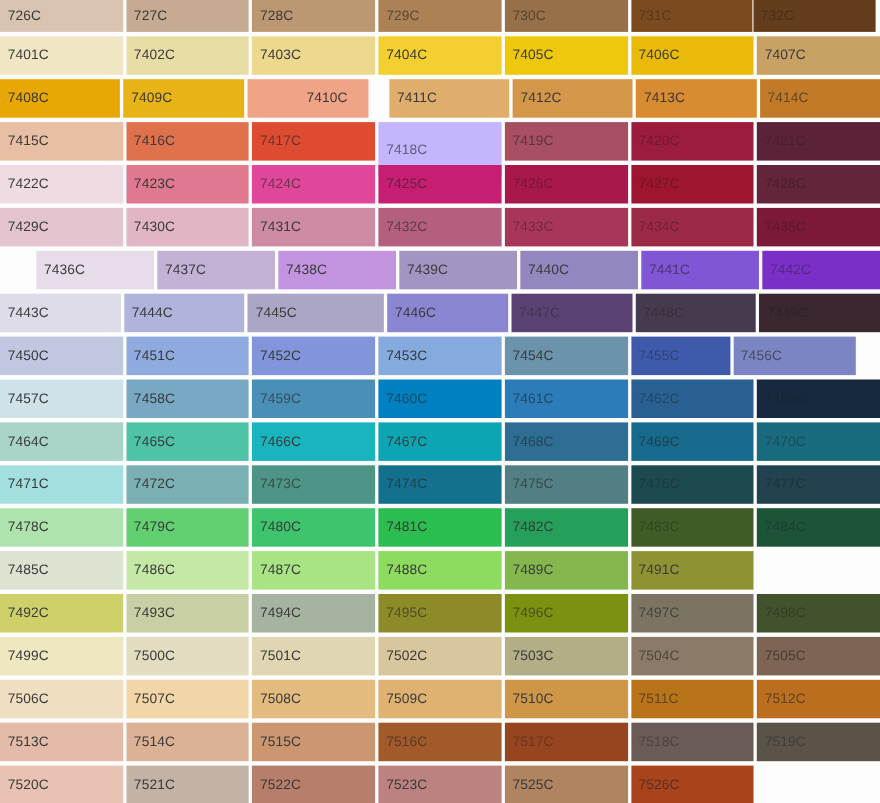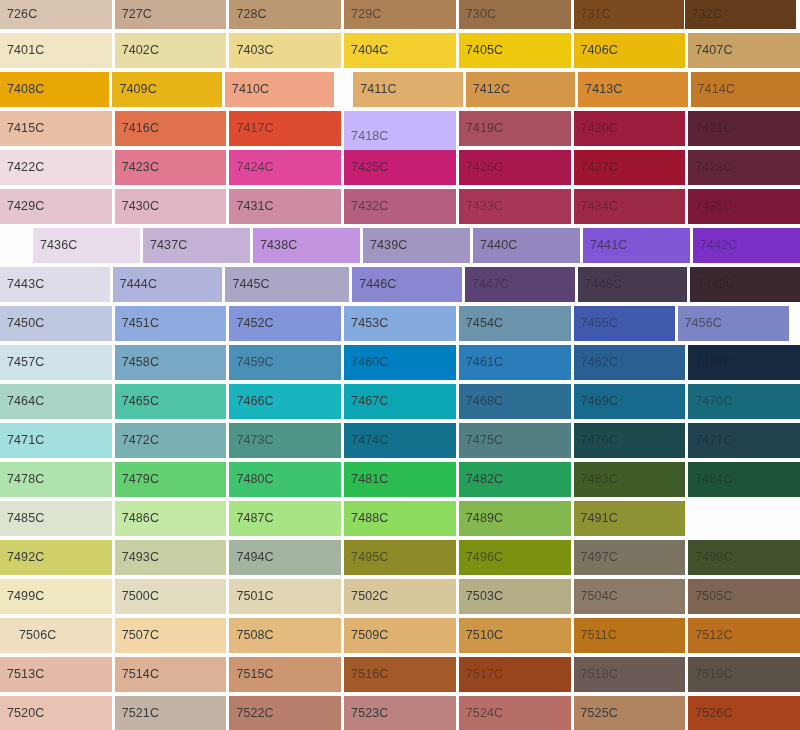--- a/index.html
+++ b/index.html
@@ -100,21 +100,21 @@
         <span class="swatch-label">7407C</span>
       </div>
     </div>
     <div class="swatch-row" style="position: absolute; left: 0px; top: 72px; height: 35px;">
       <div class="swatch" title="7408C" style="width: 111.714px; height: 35px; background: rgb(232, 167, 4); margin-right: 3px;">
         <span class="swatch-label">7408C</span>
       </div>
       <div class="swatch" title="7409C" style="width: 111.714px; height: 35px; background: rgb(232, 179, 23); margin-right: 3px; align-items: center;">
         <span class="swatch-label">7409C</span>
       </div>
-      <div class="swatch" title="7410C" style="width: 111.714px; height: 35px; background: rgb(240, 164, 134); margin-right: 19px;">
+      <div class="swatch" title="7410C" style="width: 111.714px; height: 35px; background: rgb(240, 164, 134); margin-right: 19px; padding-left: 47px;">
         <span class="swatch-label">7410C</span>
       </div>
       <div class="swatch" title="7411C" style="width: 111.714px; height: 35px; background: rgb(223, 173, 108); margin-right: 3px;">
         <span class="swatch-label">7411C</span>
       </div>
       <div class="swatch" title="7412C" style="width: 111.714px; height: 35px; background: rgb(212, 151, 73); margin-right: 3px;">
         <span class="swatch-label">7412C</span>
       </div>
       <div class="swatch" title="7413C" style="width: 111.714px; height: 35px; background: rgb(216, 139, 48); margin-right: 3px;">
         <span class="swatch-label">7413C</span>
@@ -247,21 +247,21 @@
       </div>
       <div class="swatch" title="7452C" style="width: 111.714px; height: 35px; background: rgb(130, 149, 218); margin-right: 3px;">
         <span class="swatch-label">7452C</span>
       </div>
       <div class="swatch" title="7453C" style="width: 111.714px; height: 35px; background: rgb(133, 170, 222); margin-right: 3px;">
         <span class="swatch-label">7453C</span>
       </div>
       <div class="swatch" title="7454C" style="width: 111.714px; height: 35px; background: rgb(107, 147, 172); margin-right: 3px;">
         <span class="swatch-label">7454C</span>
       </div>
-      <div class="swatch vdark" title="7455C" style="width: 101px; height: 35px; background: rgb(63, 90, 171); margin-right: 3px;">
+      <div class="swatch vdark" title="7455C" style="width: 90px; height: 35px; background: rgb(63, 90, 171); margin-right: 3px;">
         <span class="swatch-label">7455C</span>
       </div>
       <div class="swatch dark" title="7456C" style="width: 111.714px; height: 35px; background: rgb(123, 133, 196); margin-right: 0px;">
         <span class="swatch-label">7456C</span>
       </div>
     </div>
     <div class="swatch-row" style="position: absolute; left: 0px; top: 345px; height: 35px;">
       <div class="swatch" title="7457C" style="width: 111.714px; height: 35px; background: rgb(207, 225, 233); margin-right: 3px;">
         <span class="swatch-label">7457C</span>
       </div>
@@ -413,21 +413,21 @@
         <span class="swatch-label">7503C</span>
       </div>
       <div class="swatch dark" title="7504C" style="width: 111.714px; height: 35px; background: rgb(140, 122, 104); margin-right: 3px;">
         <span class="swatch-label">7504C</span>
       </div>
       <div class="swatch dark" title="7505C" style="width: 111.714px; height: 35px; background: rgb(126, 100, 82); margin-right: 0px;">
         <span class="swatch-label">7505C</span>
       </div>
     </div>
     <div class="swatch-row" style="position: absolute; left: 0px; top: 618px; height: 35px;">
-      <div class="swatch" title="7506C" style="width: 111.714px; height: 35px; background: rgb(240, 222, 192); margin-right: 3px; padding-left: 12px;">
+      <div class="swatch" title="7506C" style="width: 111.714px; height: 35px; background: rgb(240, 222, 192); margin-right: 3px;">
         <span class="swatch-label">7506C</span>
       </div>
       <div class="swatch" title="7507C" style="width: 111.714px; height: 35px; background: rgb(243, 214, 168); margin-right: 3px;">
         <span class="swatch-label">7507C</span>
       </div>
       <div class="swatch" title="7508C" style="width: 111.714px; height: 35px; background: rgb(228, 187, 126); margin-right: 3px;">
         <span class="swatch-label">7508C</span>
       </div>
       <div class="swatch" title="7509C" style="width: 111.714px; height: 35px; background: rgb(223, 178, 114); margin-right: 3px;">
         <span class="swatch-label">7509C</span>
@@ -471,23 +471,20 @@
       </div>
       <div class="swatch" title="7521C" style="width: 111.714px; height: 35px; background: rgb(195, 178, 166); margin-right: 3px;">
         <span class="swatch-label">7521C</span>
       </div>
       <div class="swatch" title="7522C" style="width: 111.714px; height: 35px; background: rgb(184, 126, 108); margin-right: 3px;">
         <span class="swatch-label">7522C</span>
       </div>
       <div class="swatch" title="7523C" style="width: 111.714px; height: 35px; background: rgb(187, 130, 128); margin-right: 3px;">
         <span class="swatch-label">7523C</span>
       </div>
-      <div class="swatch dark" title="7524C" style="width: 111.714px; height: 35px; background: rgb(183, 110, 102); margin-right: 3px;">
-        <span class="swatch-label">7524C</span>
-      </div>
       <div class="swatch" title="7525C" style="width: 111.714px; height: 35px; background: rgb(176, 132, 96); margin-right: 3px;">
         <span class="swatch-label">7525C</span>
       </div>
       <div class="swatch dark" title="7526C" style="width: 111.714px; height: 35px; background: rgb(168, 67, 28); margin-right: 0px;">
         <span class="swatch-label">7526C</span>
       </div>
     </div>
   </div>
 
 </body></html>

